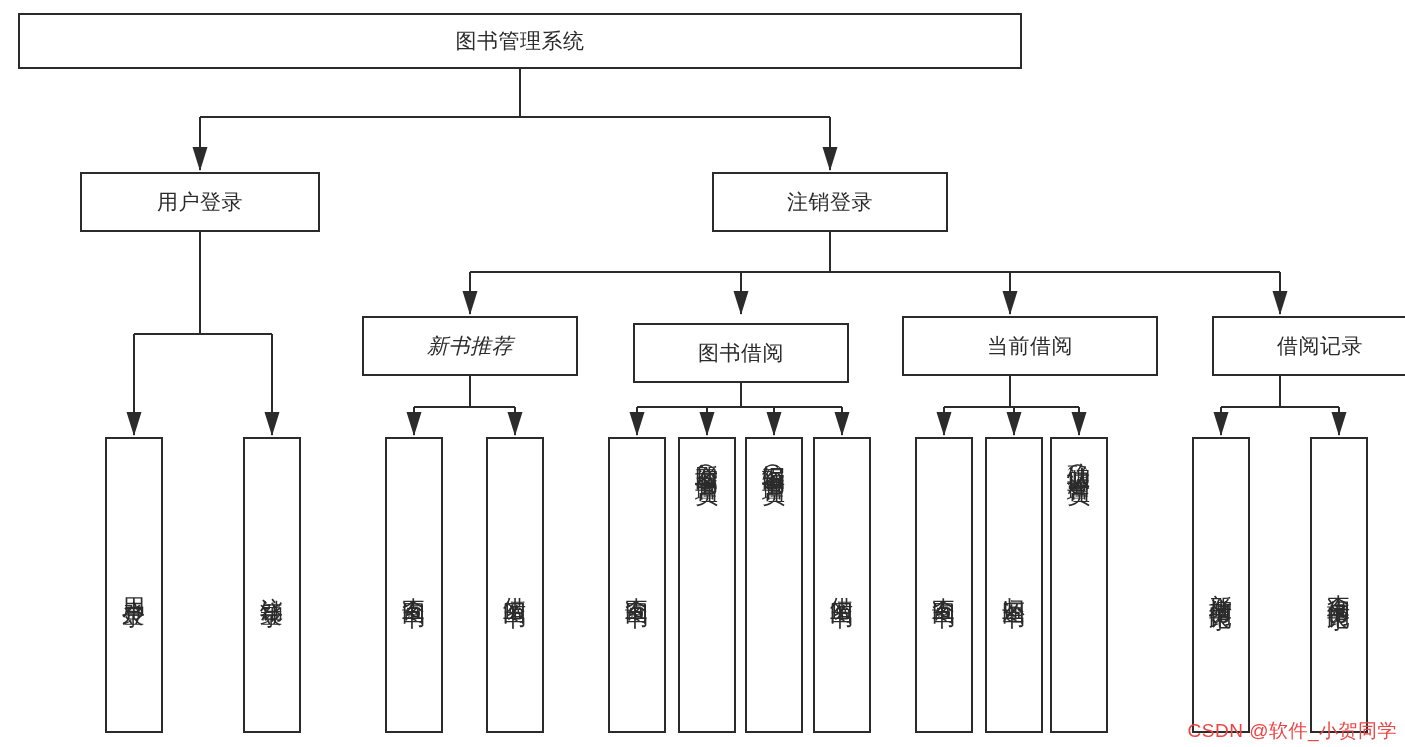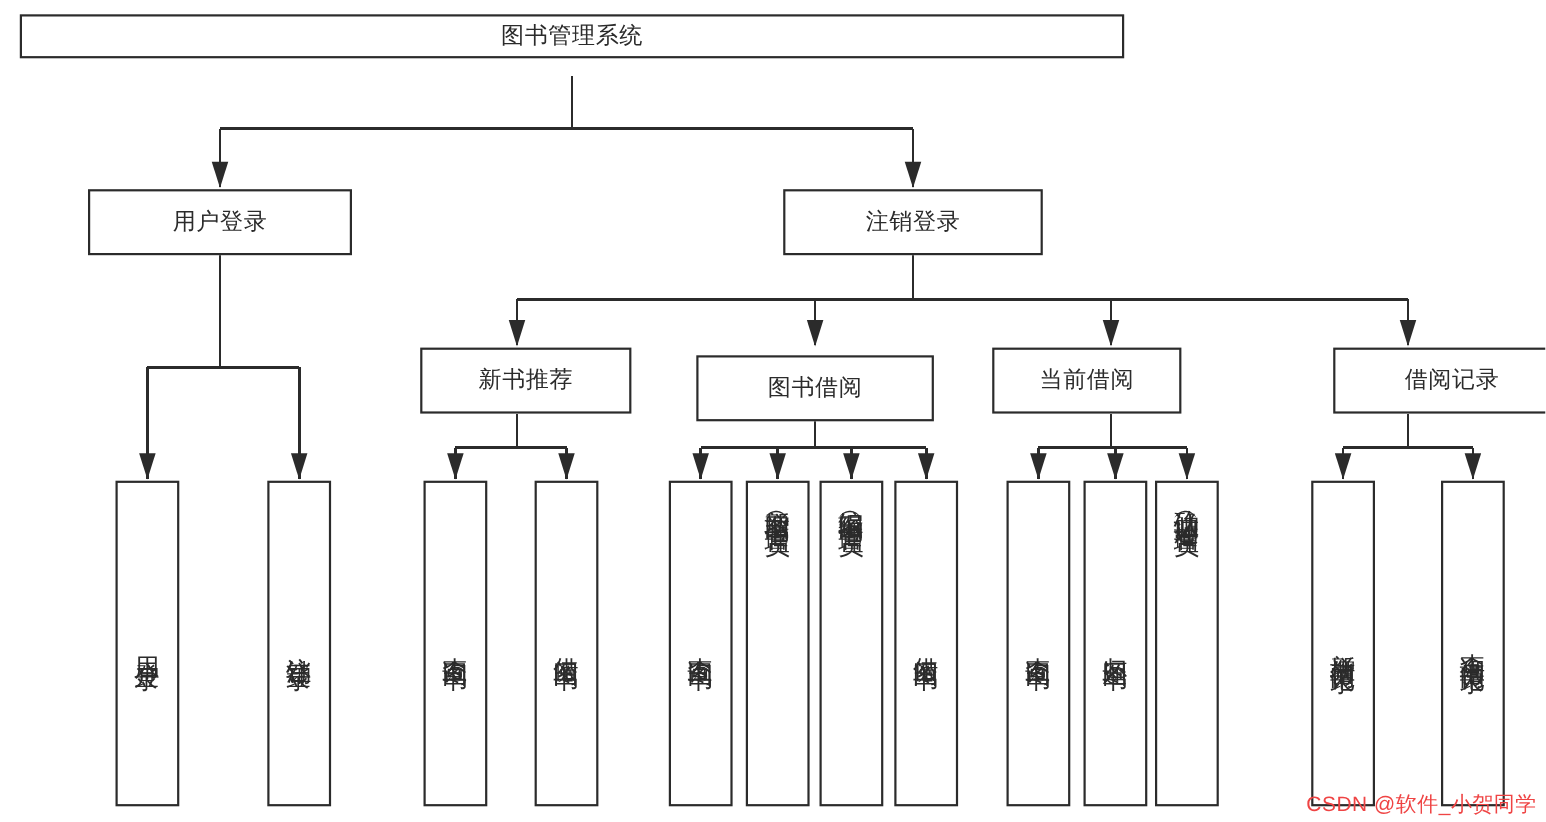--- a/index.html
+++ b/index.html
@@ -126,36 +126,36 @@
       <line x1="1079" y1="407" x2="1079" y2="435" stroke="#2b2b2b" stroke-width="2.4" shape-rendering="crispEdges"></line>
       <path d="M1071.5,412 L1086.5,412 L1079,436 Z" fill="#2b2b2b"></path>
       <line x1="1280" y1="376" x2="1280" y2="407" stroke="#2b2b2b" stroke-width="2.4" shape-rendering="crispEdges"></line>
       <line x1="1221" y1="407" x2="1339" y2="407" stroke="#2b2b2b" stroke-width="2.4" shape-rendering="crispEdges"></line>
       <line x1="1221" y1="407" x2="1221" y2="435" stroke="#2b2b2b" stroke-width="2.4" shape-rendering="crispEdges"></line>
       <path d="M1213.5,412 L1228.5,412 L1221,436 Z" fill="#2b2b2b"></path>
       <line x1="1339" y1="407" x2="1339" y2="435" stroke="#2b2b2b" stroke-width="2.4" shape-rendering="crispEdges"></line>
       <path d="M1331.5,412 L1346.5,412 L1339,436 Z" fill="#2b2b2b"></path>
     </svg>
   <div id="nodes">
-      <div class="node horiz" style="left: 18px; top: 13px; width: 1004px; height: 40px; align-items: center;">
+      <div class="node horiz" style="left: 18px; top: 13px; width: 1004px; height: 56px; align-items: center;">
         <span class="label">图书管理系统</span>
       </div>
       <div class="node horiz" style="left: 80px; top: 172px; width: 240px; height: 60px;">
         <span class="label">用户登录</span>
       </div>
       <div class="node horiz" style="left: 712px; top: 172px; width: 236px; height: 60px;">
         <span class="label">注销登录</span>
       </div>
-      <div class="node horiz" style="left: 382px; top: 316px; width: 192px; height: 60px;">
+      <div class="node horiz" style="left: 362px; top: 316px; width: 216px; height: 60px; font-style: italic;">
         <span class="label">新书推荐</span>
       </div>
       <div class="node horiz" style="left: 633px; top: 323px; width: 216px; height: 60px;">
         <span class="label">图书借阅</span>
       </div>
-      <div class="node horiz" style="left: 902px; top: 316px; width: 172px; height: 60px;">
+      <div class="node horiz" style="left: 902px; top: 316px; width: 256px; height: 60px;">
         <span class="label">当前借阅</span>
       </div>
       <div class="node horiz" style="left: 1172px; top: 316px; width: 216px; height: 60px; margin-left: 40px;">
         <span class="label">借阅记录</span>
       </div>
       <div class="node vert centered" style="left: 105px; top: 437px; width: 58px; height: 296px;">
         <span class="label">用户登录</span>
       </div>
       <div class="node vert centered" style="left: 243px; top: 437px; width: 58px; height: 296px;">
         <span class="label">注销登录</span>

